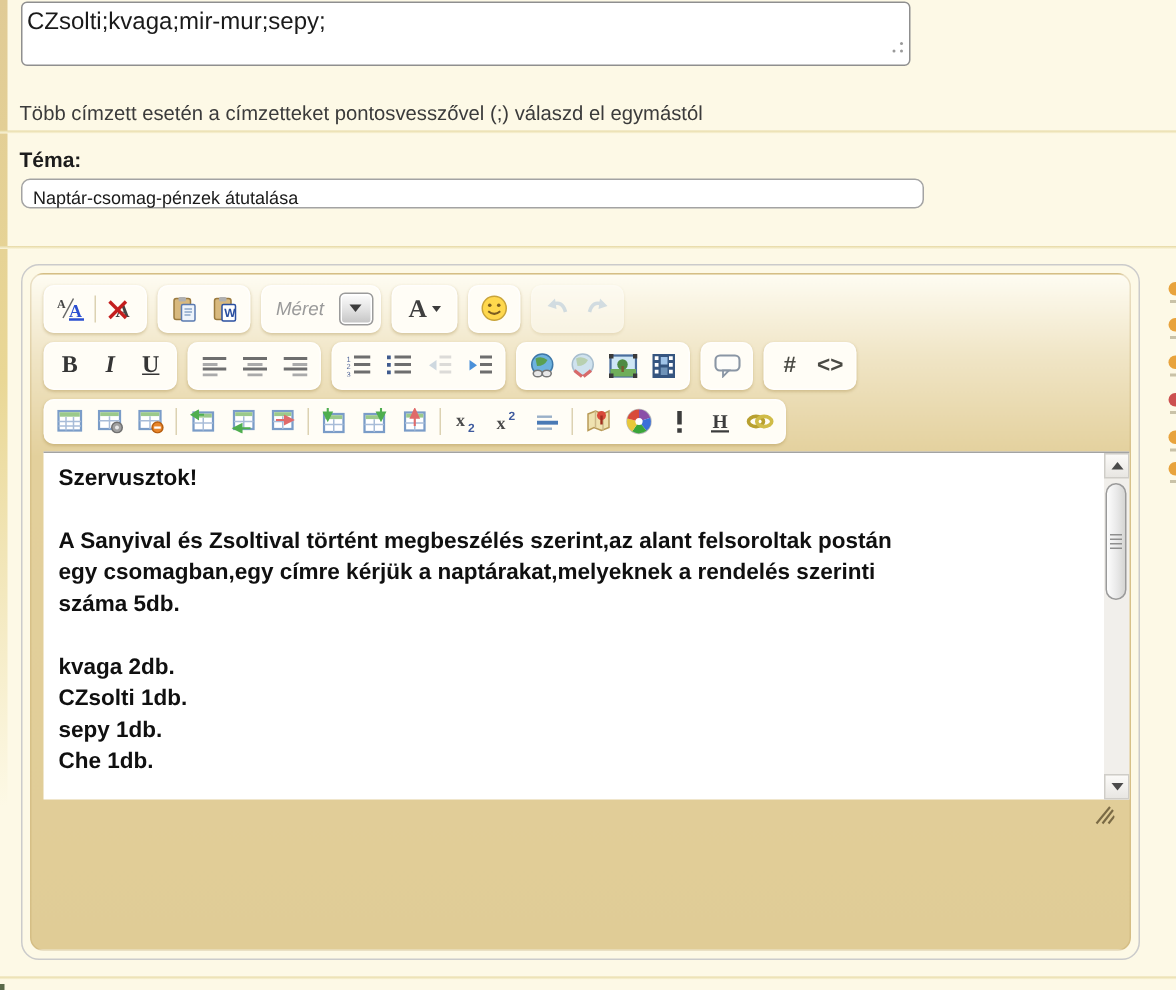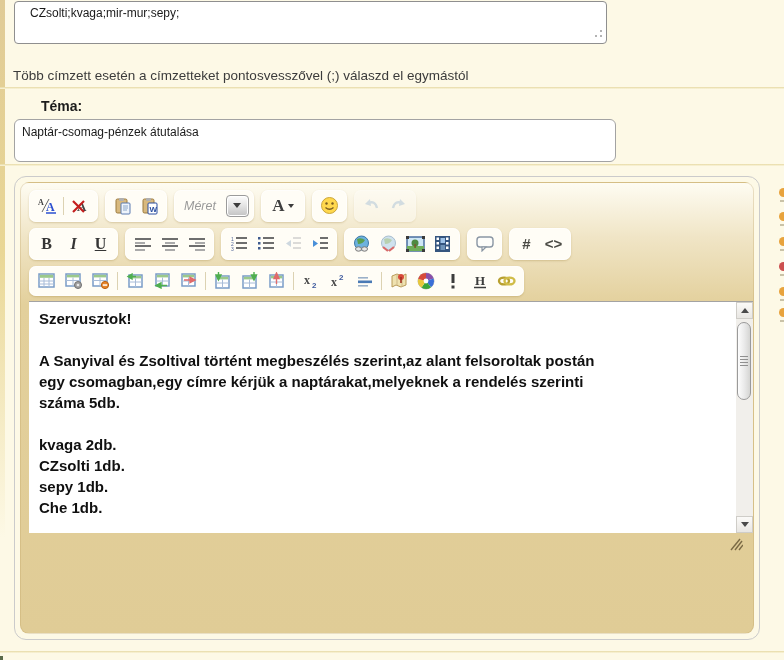--- a/index.html
+++ b/index.html
@@ -8,27 +8,27 @@
 
   .left-strip { position:absolute; left:0; top:0; width:5px; height:560px;
     background:linear-gradient(#e0cb96, #e9d795 45%, rgba(250,244,214,0) 96%); }
 
   .divider { position:absolute; left:0; width:784px; height:2px;
     background:linear-gradient(#e6d9a4, #fbf6dd); }
 
   
   .recipients { position:absolute; left:14px; top:1px; width:593px; height:43px;
     background:#fff; border:1px solid #8f8f8f; border-radius:4px;
-    font-size:12px; color:#1a1a1a; padding:4px 15px; }
+    font-size:16px; color:#1a1a1a; padding:4px 3px; }
   .ta-grip { position:absolute; right:3px; bottom:2px; }
 
   .help-text { position:absolute; left:13px; top:48px; font-size:13.5px; color:#3b3b3b;margin-top:20px; }
 
-  .tema-label { position:absolute; left:13px; top:98px; font-size:14px; font-weight:bold; color:#1c1c1c;margin-left:28px; }
-  .subject-input { position:absolute; left:14px; top:119px; width:602px; height:43px;
+  .tema-label { position:absolute; left:13px; top:98px; font-size:14px; font-weight:bold; color:#1c1c1c; }
+  .subject-input { position:absolute; left:14px; top:119px; width:602px; height:20px;
     background:#fff; border:1px solid #a3a3a3; border-radius:6px;
     font-size:12px; color:#1a1a1a; padding:0 7px; line-height:24px; }
 
   
   .panel-outer { position:absolute; left:14px; top:176px; width:746px; height:464px;
     border:1px solid #cbcbcb; border-radius:12px; padding:5px; }
   .panel-inner { width:100%; height:100%; border-radius:9px;
     border:1px solid rgba(190,160,95,.30);
     background:linear-gradient(#fefcf2 0%, #f0e5c6 12%, #e3d09c 27%, #e0cc96 100%);
     padding:6px 0 0 8px; overflow:hidden; }

